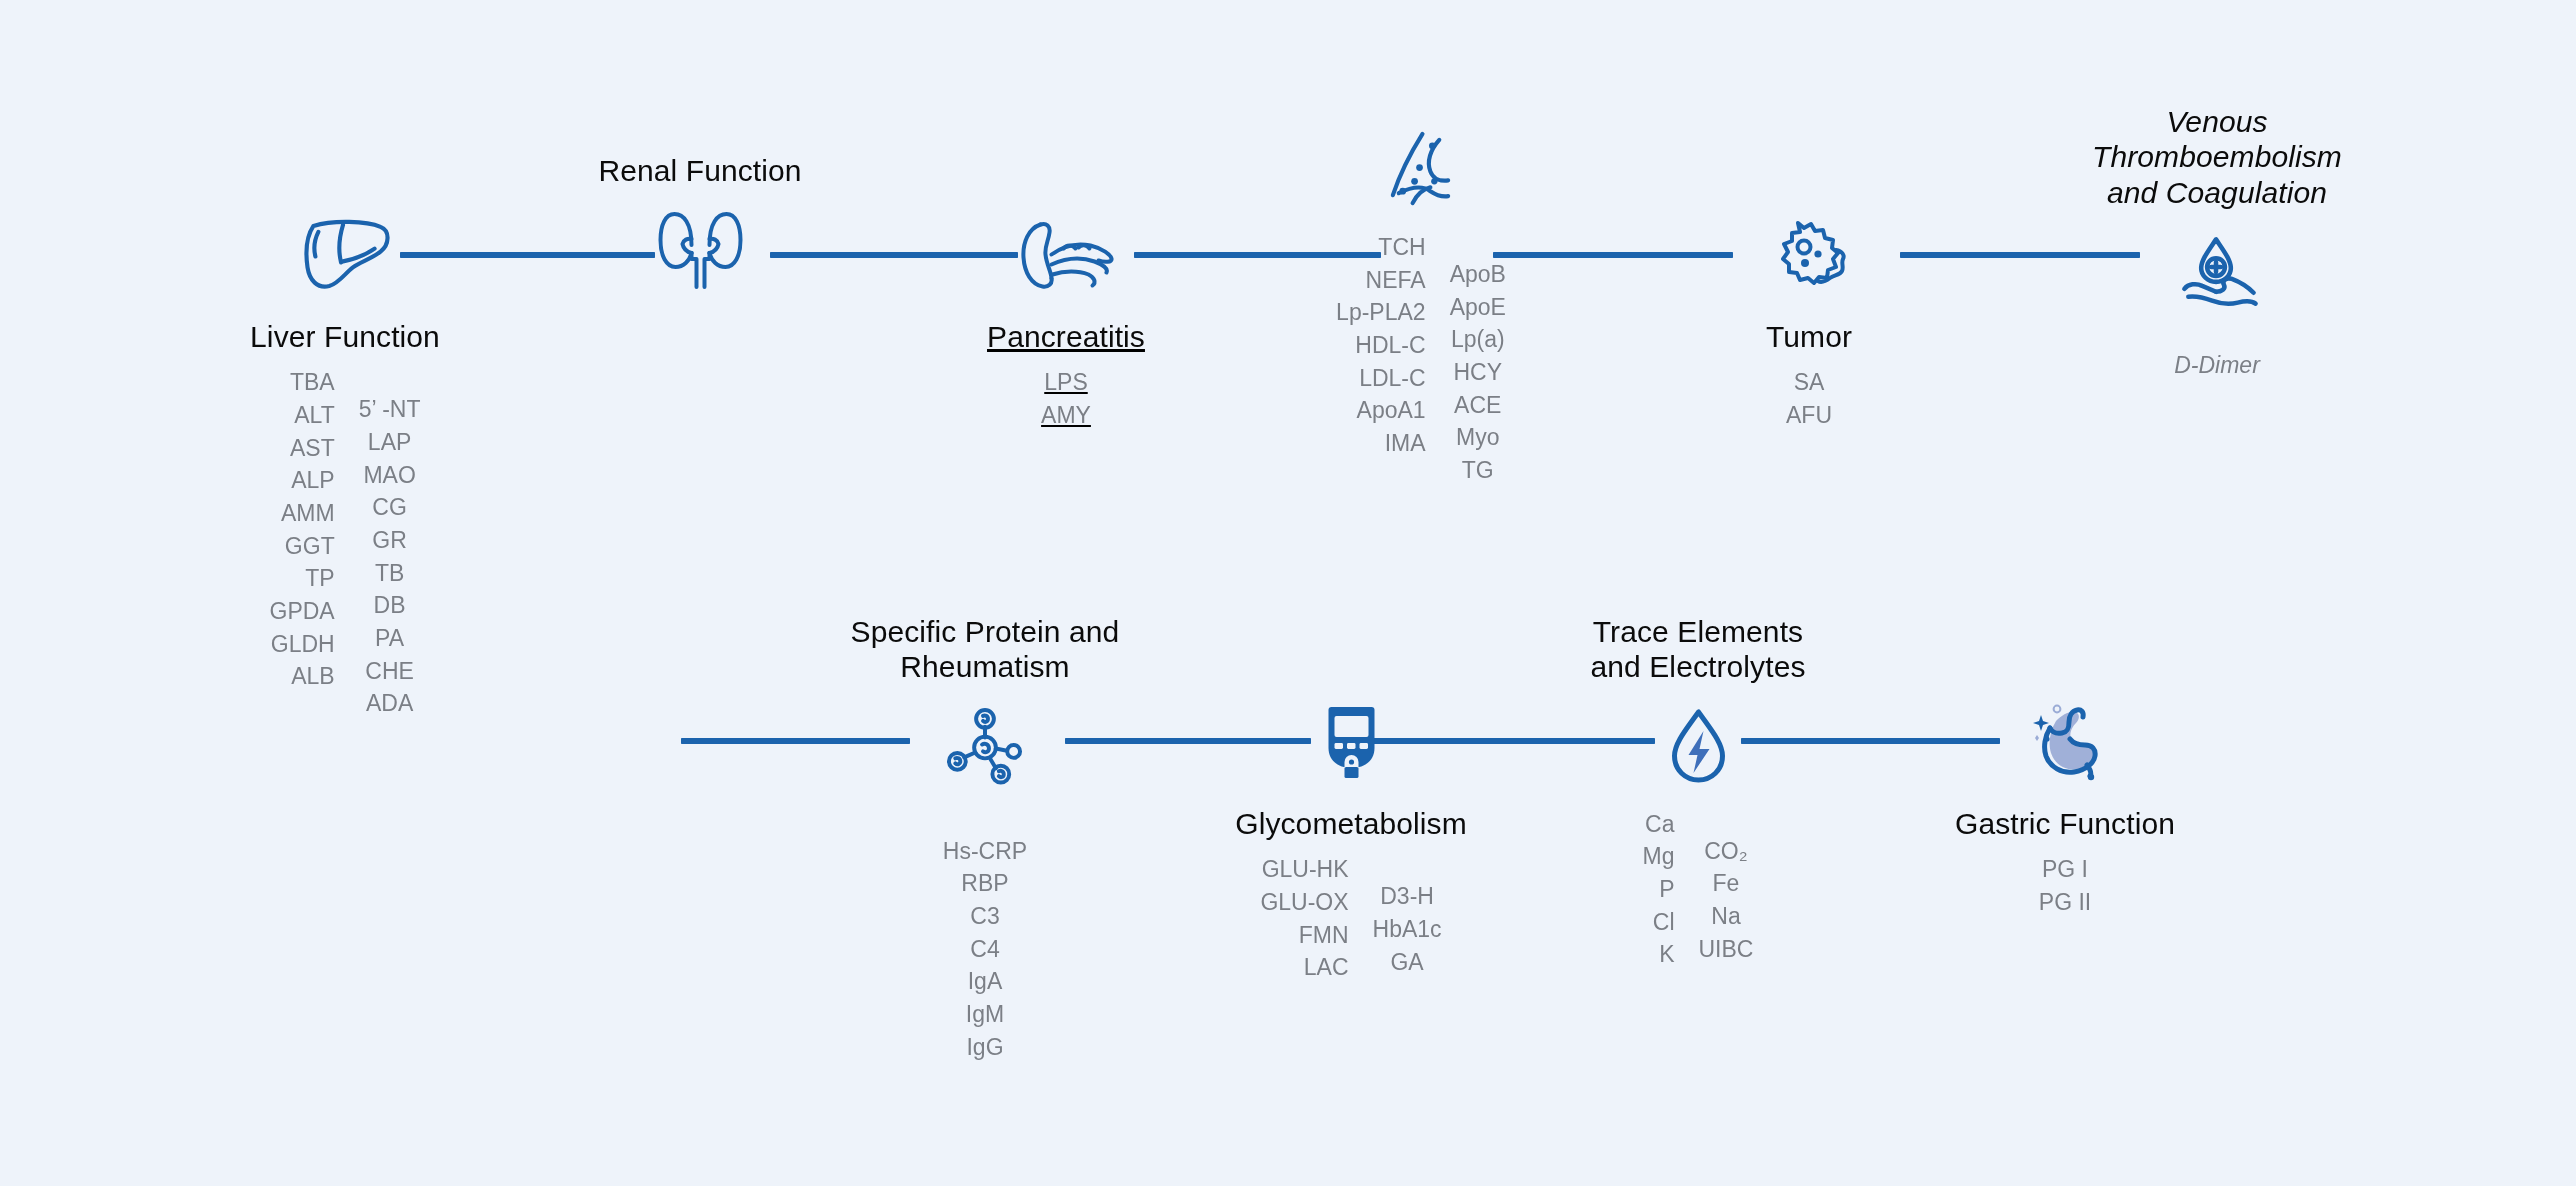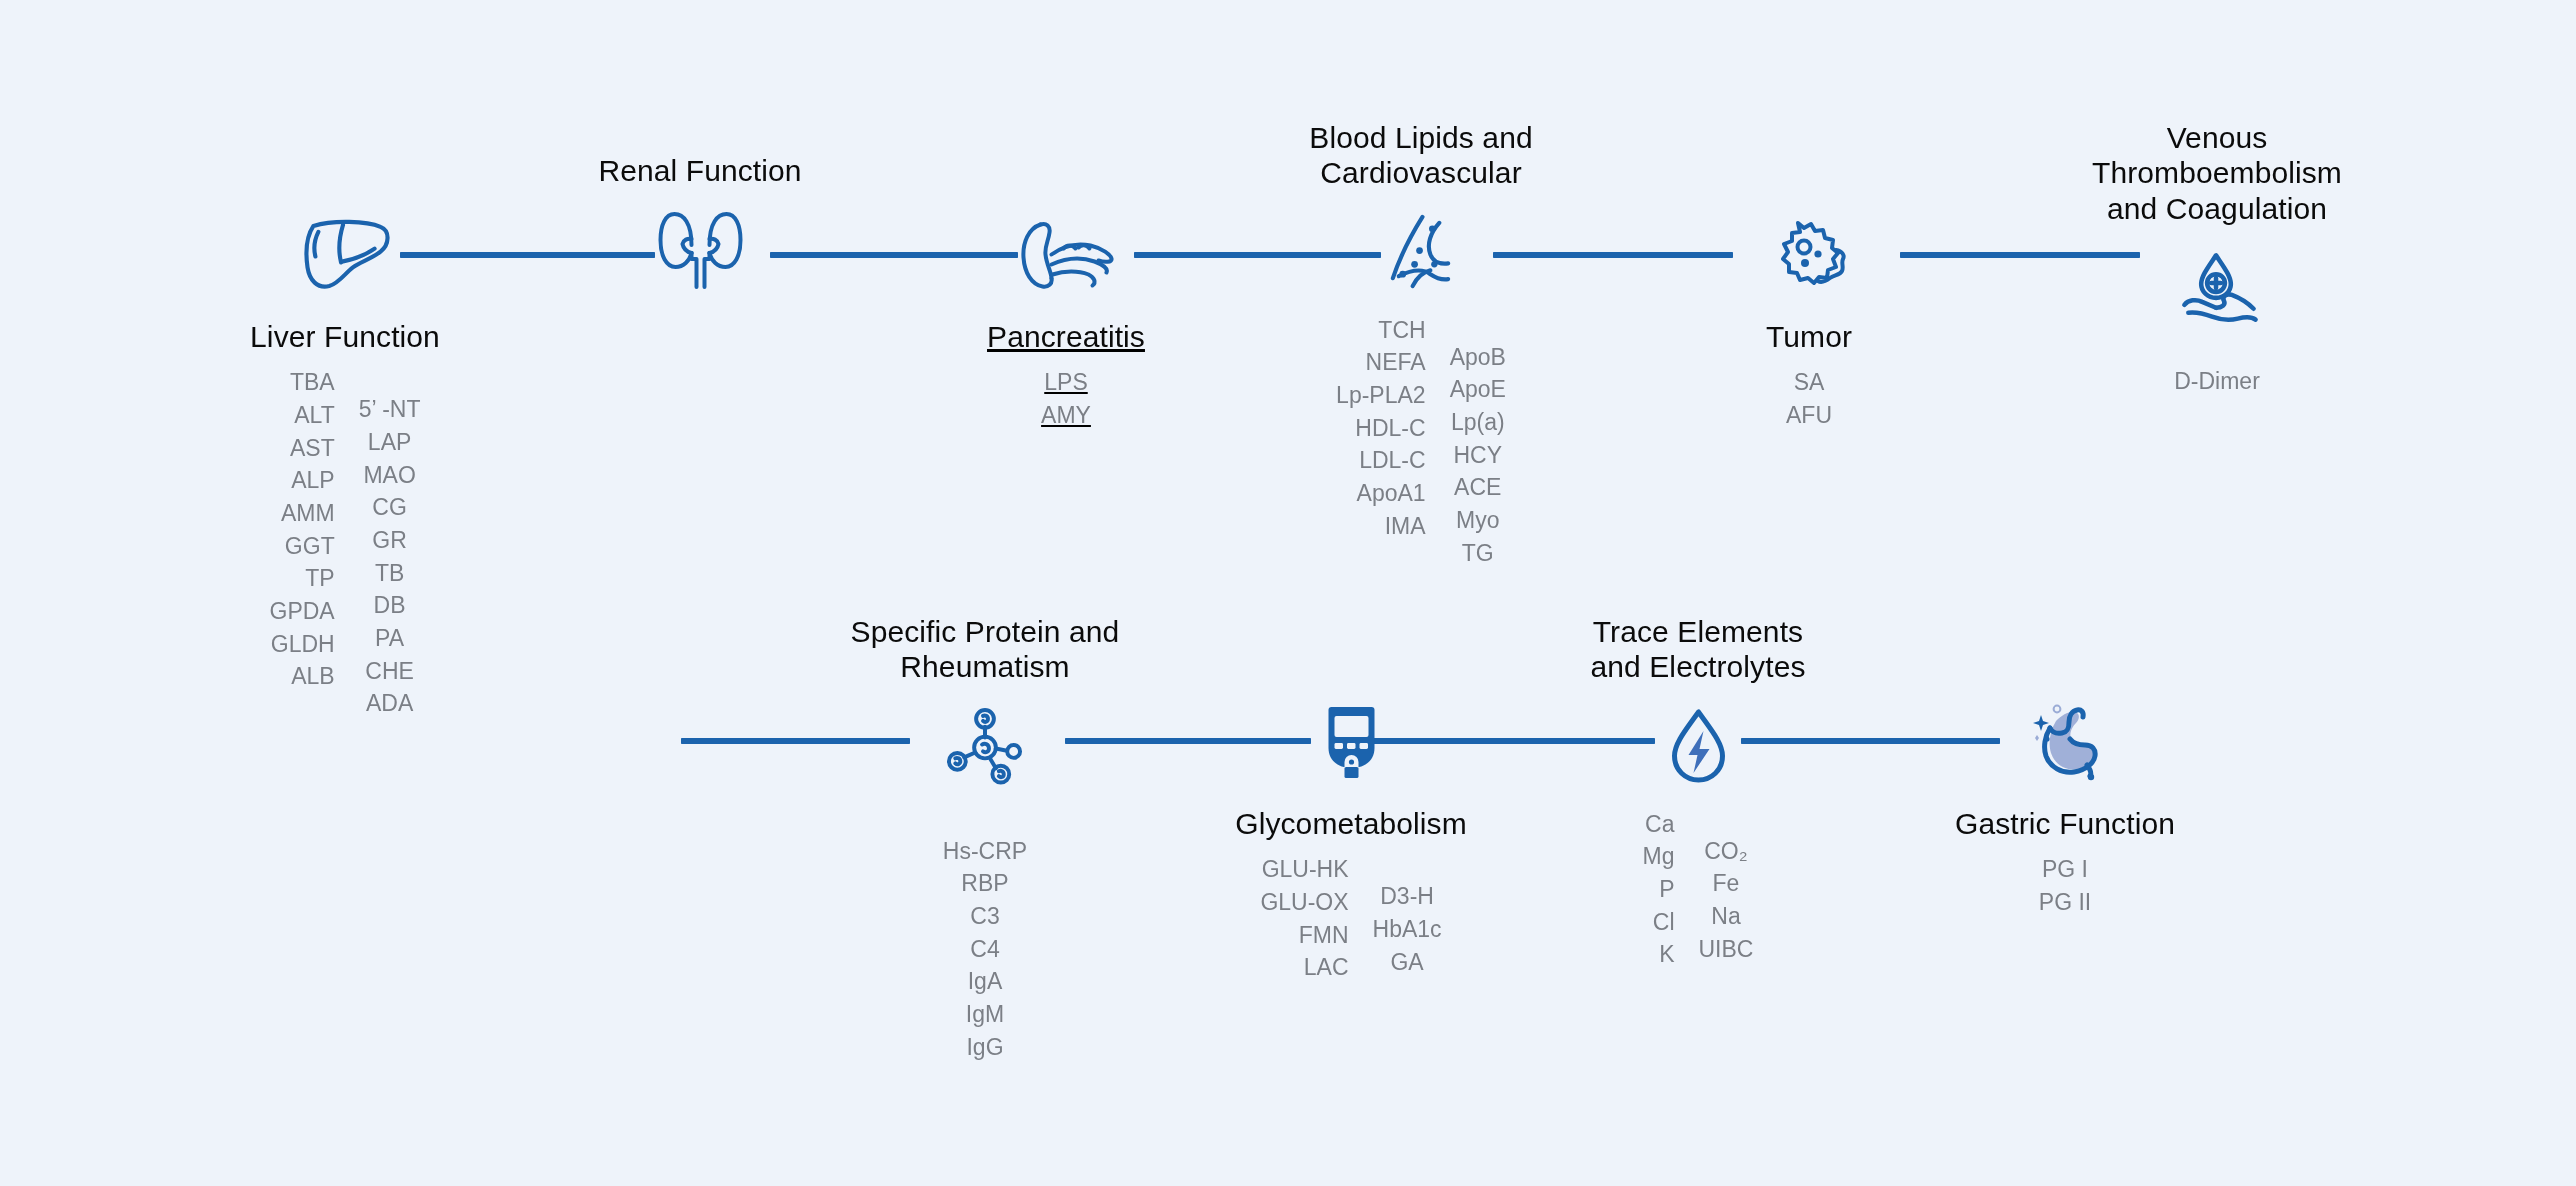--- a/index.html
+++ b/index.html
@@ -154,22 +154,20 @@
     <div class="title below">Pancreatitis</div>
     <div class="markers single">
       <div class="col-l">
         <div class="mk">LPS</div>
         <div class="mk">AMY</div>
       </div>
     </div>
   </div>
 
   <div class="node" style="left:1421px; top:120px;">
-    <div class="title above">Blood Lipids and
-Cardiovascular</div>
     <div class="node-icon">
       <svg width="86" height="79" viewBox="0 0 86 80" fill="none" stroke="#1b63ad" stroke-width="4.2" stroke-linecap="round" stroke-linejoin="round">
         <path d="M44 4 C34 20 22 42 14 66"></path>
         <path d="M61 10 C52 20 48 32 52 42 C55 50 63 52 70 51"></path>
         <path d="M20 64 C32 58 44 56 52 62 C58 66 64 68 70 67"></path>
         <path d="M34 74 C38 66 44 60 52 58"></path>
         <circle cx="54" cy="16" r="3.4" fill="#1b63ad" stroke="none"></circle>
         <circle cx="41" cy="38" r="3.4" fill="#1b63ad" stroke="none"></circle>
         <circle cx="36" cy="52" r="3.4" fill="#1b63ad" stroke="none"></circle>
         <circle cx="56" cy="52" r="3.2" fill="#1b63ad" stroke="none"></circle>
@@ -211,21 +209,21 @@
     </div>
     <div class="title below">Tumor</div>
     <div class="markers single">
       <div class="col-l">
         <div class="mk">SA</div>
         <div class="mk">AFU</div>
       </div>
     </div>
   </div>
 
-  <div class="node" style="left:2217px; top:120px;">
+  <div class="node" style="left:2217px; top:104px;font-style:italic;">
     <div class="title above">Venous Thromboembolism
 and Coagulation</div>
     <div class="node-icon">
       <svg width="89" height="78" viewBox="0 0 90 78" fill="none" stroke="#1b63ad" stroke-width="4.6" stroke-linecap="round" stroke-linejoin="round">
         <path d="M44 6 C36 18 29 27 29 35 C29 43 36 49 44 49 C52 49 59 43 59 35 C59 27 52 18 44 6 Z"></path>
         <circle cx="44" cy="34" r="9"></circle>
         <path d="M44 29 L44 39 M39 34 L49 34" stroke-width="4.6"></path>
         <path d="M12 56 C16 51 24 50 30 53 L44 59"></path>
         <path d="M44 59 C50 59 54 56 52 52 C50 48 54 44 60 46 C68 49 76 54 82 60"></path>
         <path d="M16 64 C24 63 32 65 40 68 C48 71 58 72 66 70 C74 68 80 68 84 71"></path>

